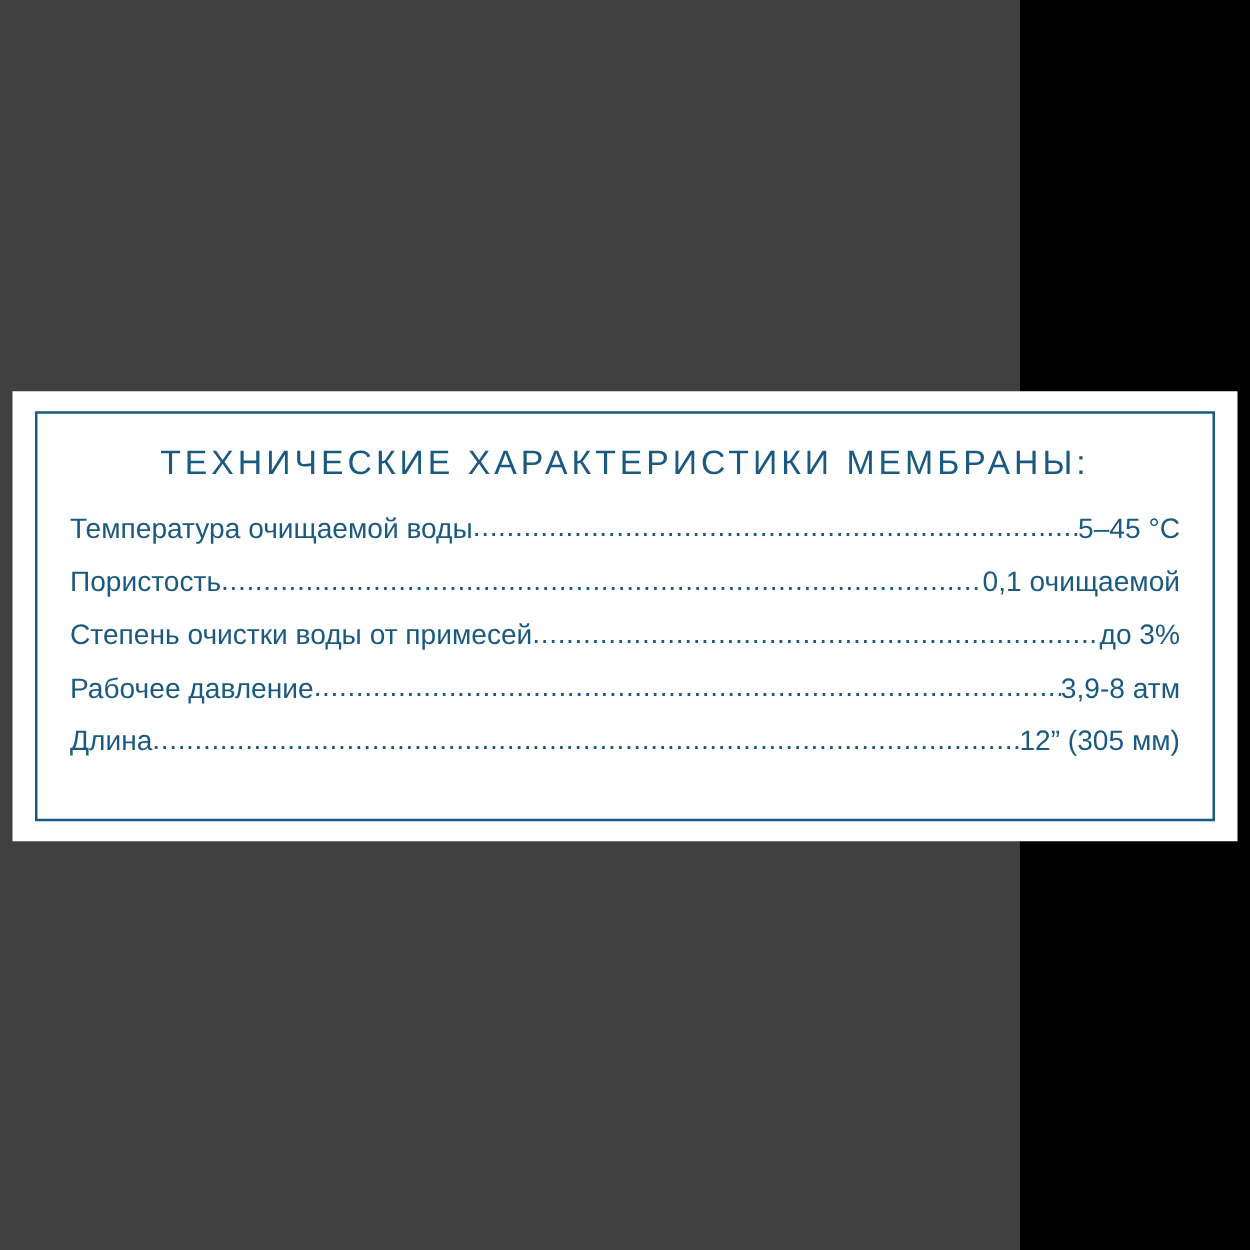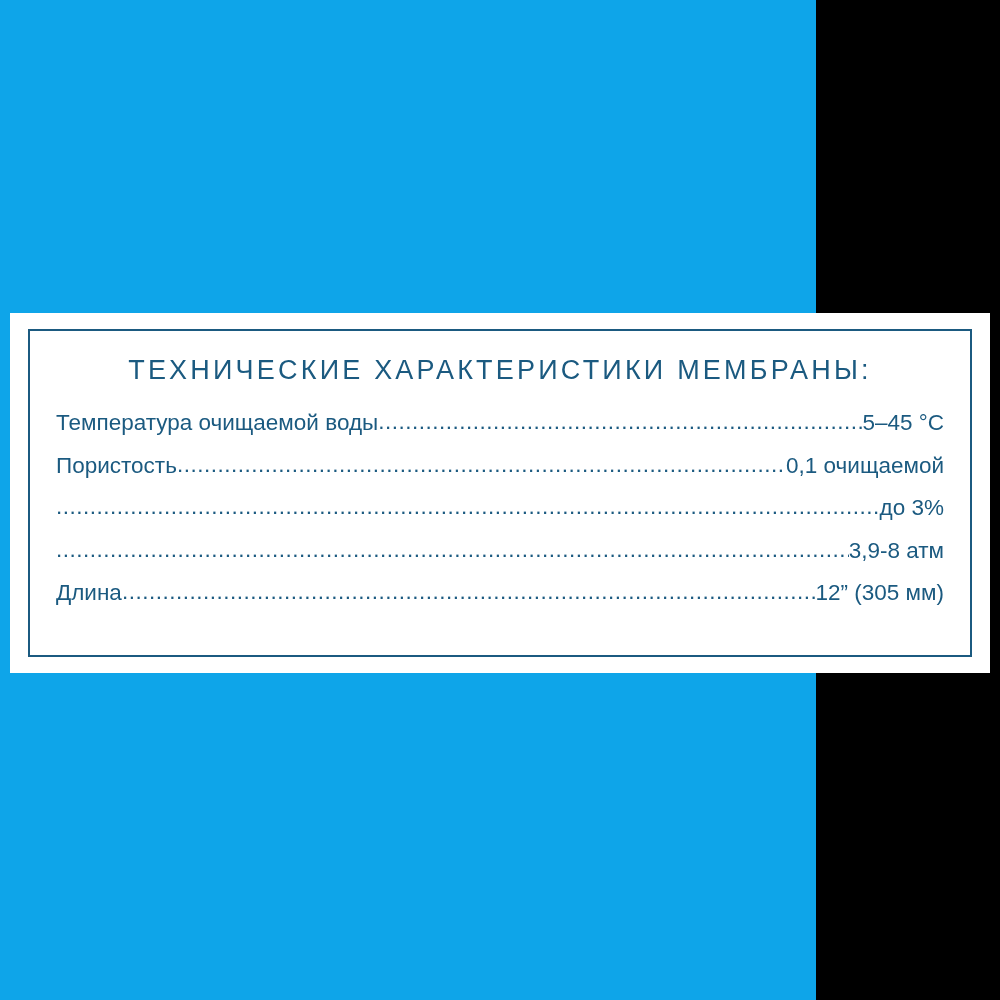--- a/index.html
+++ b/index.html
@@ -10,21 +10,21 @@
   body {
     width: 1000px;
     height: 1000px;
     font-family: "Liberation Sans", sans-serif;
     overflow: hidden;
   }
   .canvas {
     position: relative;
     width: 816px;
     height: 1000px;
-    background: #0ea5e9;
+    background: #404040;
   }
   .spec-card {
     position: absolute;
     left: 10px;
     top: 313px;
     width: 980px;
     height: 360px;
     background: #ffffff;
     box-sizing: border-box;
   }
@@ -106,25 +106,27 @@
           <span class="spec-value">5–45 °С</span>
         </li>
 
         <li class="spec-row">
           <span class="spec-label">Пористость</span>
           <span class="spec-dots">........................................................................................................................................................</span>
           <span class="spec-value">0,1 очищаемой</span>
         </li>
 
         <li class="spec-row">
+          <span class="spec-label">Степень очистки воды от примесей</span>
           <span class="spec-dots">........................................................................................................................................................</span>
           <span class="spec-value">до 3%</span>
         </li>
 
         <li class="spec-row">
+          <span class="spec-label">Рабочее давление</span>
           <span class="spec-dots">........................................................................................................................................................</span>
           <span class="spec-value">3,9-8 атм</span>
         </li>
 
         <li class="spec-row">
           <span class="spec-label">Длина</span>
           <span class="spec-dots">........................................................................................................................................................</span>
           <span class="spec-value">12” (305 мм)</span>
         </li>
 

